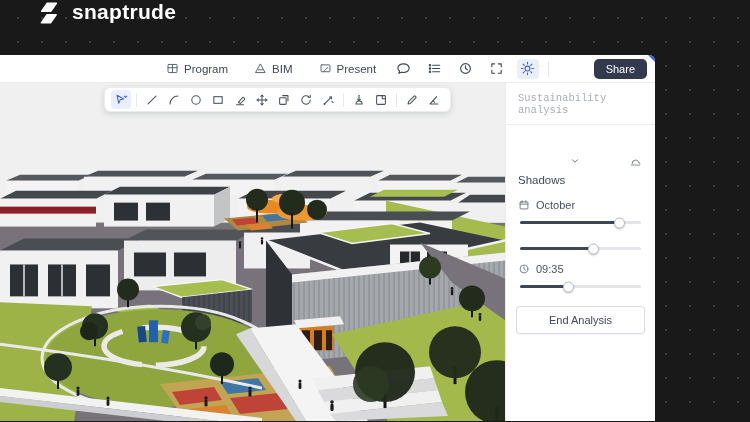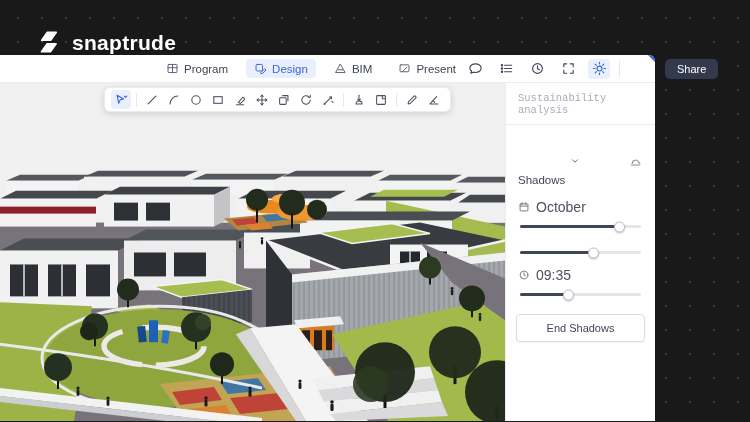--- a/index.html
+++ b/index.html
@@ -8,21 +8,21 @@
     font-family:"Liberation Sans", sans-serif;
     background-color:#191919;
     background-image: radial-gradient(circle, #3a3a3a 1px, transparent 1.4px);
     background-size: 24px 24px;
     background-position: 6px 6px;
     position:relative;
     color:#3f4656;
   }
   
   .brandbar { position:absolute; top:0; left:0; width:100%; height:55px;
-    display:flex; align-items:flex-end; padding-left:36px; }
+    display:flex; align-items:flex-start; padding-left:36px; }
   .logo-mark { width:26px; height:26px; margin-right:10px; }
   .brand-name { color:#ffffff; font-size:21px; font-weight:700; letter-spacing:.3px; }
 
   
   .window { position:absolute; top:55px; left:0; width:655px; height:268px;
     background:#ffffff; border-radius:0 6px 0 0; }
   .win-corner { position:absolute; top:0; right:0; width:0; height:0;
     border-top:7px solid var(--accent-blue,#3b63d8); border-left:7px solid transparent;
     border-radius:0 6px 0 0; }
 
@@ -65,21 +65,21 @@
   .panel-title { color:#a9adb6; font-size:10.5px; padding:9px 12px 8px;font-family:Liberation Mono, monospace; }
   .panel-divider { height:1px; background:#ececef; }
   .mode-row { display:flex; align-items:center; padding:10px 12px 4px; }
   .mode-label { font-size:11.5px; color:#3f4656; font-weight:400;margin-top:39px; }
   .mode-caret { margin-left:5px; display:flex; }
   .mode-caret svg { width:10px; height:10px; stroke:#6b7280; }
   .mode-right { margin-left:auto; display:flex; cursor:pointer; }
   .mode-right svg { width:15px; height:15px; stroke:#8a8f9a; }
 
   .srow { padding:9px 12px 0; }
-  .srow-label { display:flex; align-items:center; gap:6px; color:#4a5160; font-size:14px; }
+  .srow-label { display:flex; align-items:center; gap:6px; color:#4a5160; font-size:11px; }
   .srow-label svg { width:12px; height:12px; stroke:#6b7280; }
   .slider { position:relative; height:3px; background:#e3e5ea; border-radius:2px; margin:10px 2px 4px; cursor:pointer; }
   .slider .fill { position:relative; height:100%; background:var(--slider-track,#3f4656); border-radius:2px; }
   .slider .thumb { position:absolute; right:-6px; top:50%; transform:translateY(-50%);
     width:11px; height:11px; border-radius:50%; background:#fff;
     border:1px solid #b9bdc6; box-shadow:0 1px 2px rgba(0,0,0,.2); }
   .end-btn { margin:14px 10px 0; height:28px; background:#fff; border:1px solid #d9dce2;
     border-radius:4px; font-size:11px; color:#3f4656; cursor:pointer;
     font-family:"Liberation Sans",sans-serif; box-shadow:0 1px 2px rgba(20,24,40,.06); }
 </style>
@@ -99,27 +99,20 @@
 
   <div class="win-head">
     <div class="tabs">
       <div class="tab">
         <svg viewBox="0 0 16 16" fill="none" stroke-width="1.2" stroke-linecap="round" stroke-linejoin="round">
             <rect x="2.5" y="3" width="11" height="10" rx="1"></rect>
             <line x1="2.5" y1="7" x2="13.5" y2="7"></line>
             <line x1="8" y1="3" x2="8" y2="13"></line>
           </svg>
         <span>Program</span>
-      </div>
-      <div class="tab active">
-        <svg viewBox="0 0 16 16" fill="none" stroke-width="1.2" stroke-linecap="round" stroke-linejoin="round">
-            <rect x="2.5" y="3" width="8" height="8" rx="1.5"></rect>
-            <path d="M9 12.5l4.2-4.2 1.6 1.6-4.2 4.2H9z"></path>
-          </svg>
-        <span>Design</span>
       </div>
       <div class="tab">
         <svg viewBox="0 0 16 16" fill="none" stroke-width="1.2" stroke-linecap="round" stroke-linejoin="round">
             <path d="M8 2.8L13.6 13H2.4z"></path>
             <line x1="5.4" y1="9.6" x2="10.6" y2="9.6"></line>
           </svg>
         <span>BIM</span>
       </div>
       <div class="tab">
         <svg viewBox="0 0 16 16" fill="none" stroke-width="1.2" stroke-linecap="round" stroke-linejoin="round">
@@ -556,16 +549,16 @@
             </svg>
           <span>09:35</span>
         </div>
         <div class="slider">
           <div class="fill" style="width: 40%;">
               <span class="thumb"></span>
             </div>
         </div>
       </div>
 
-      <button class="end-btn">End Shadows</button>
+      <button class="end-btn">End Analysis</button>
     </div>
   </div>
 </div>
 
 </body></html>

